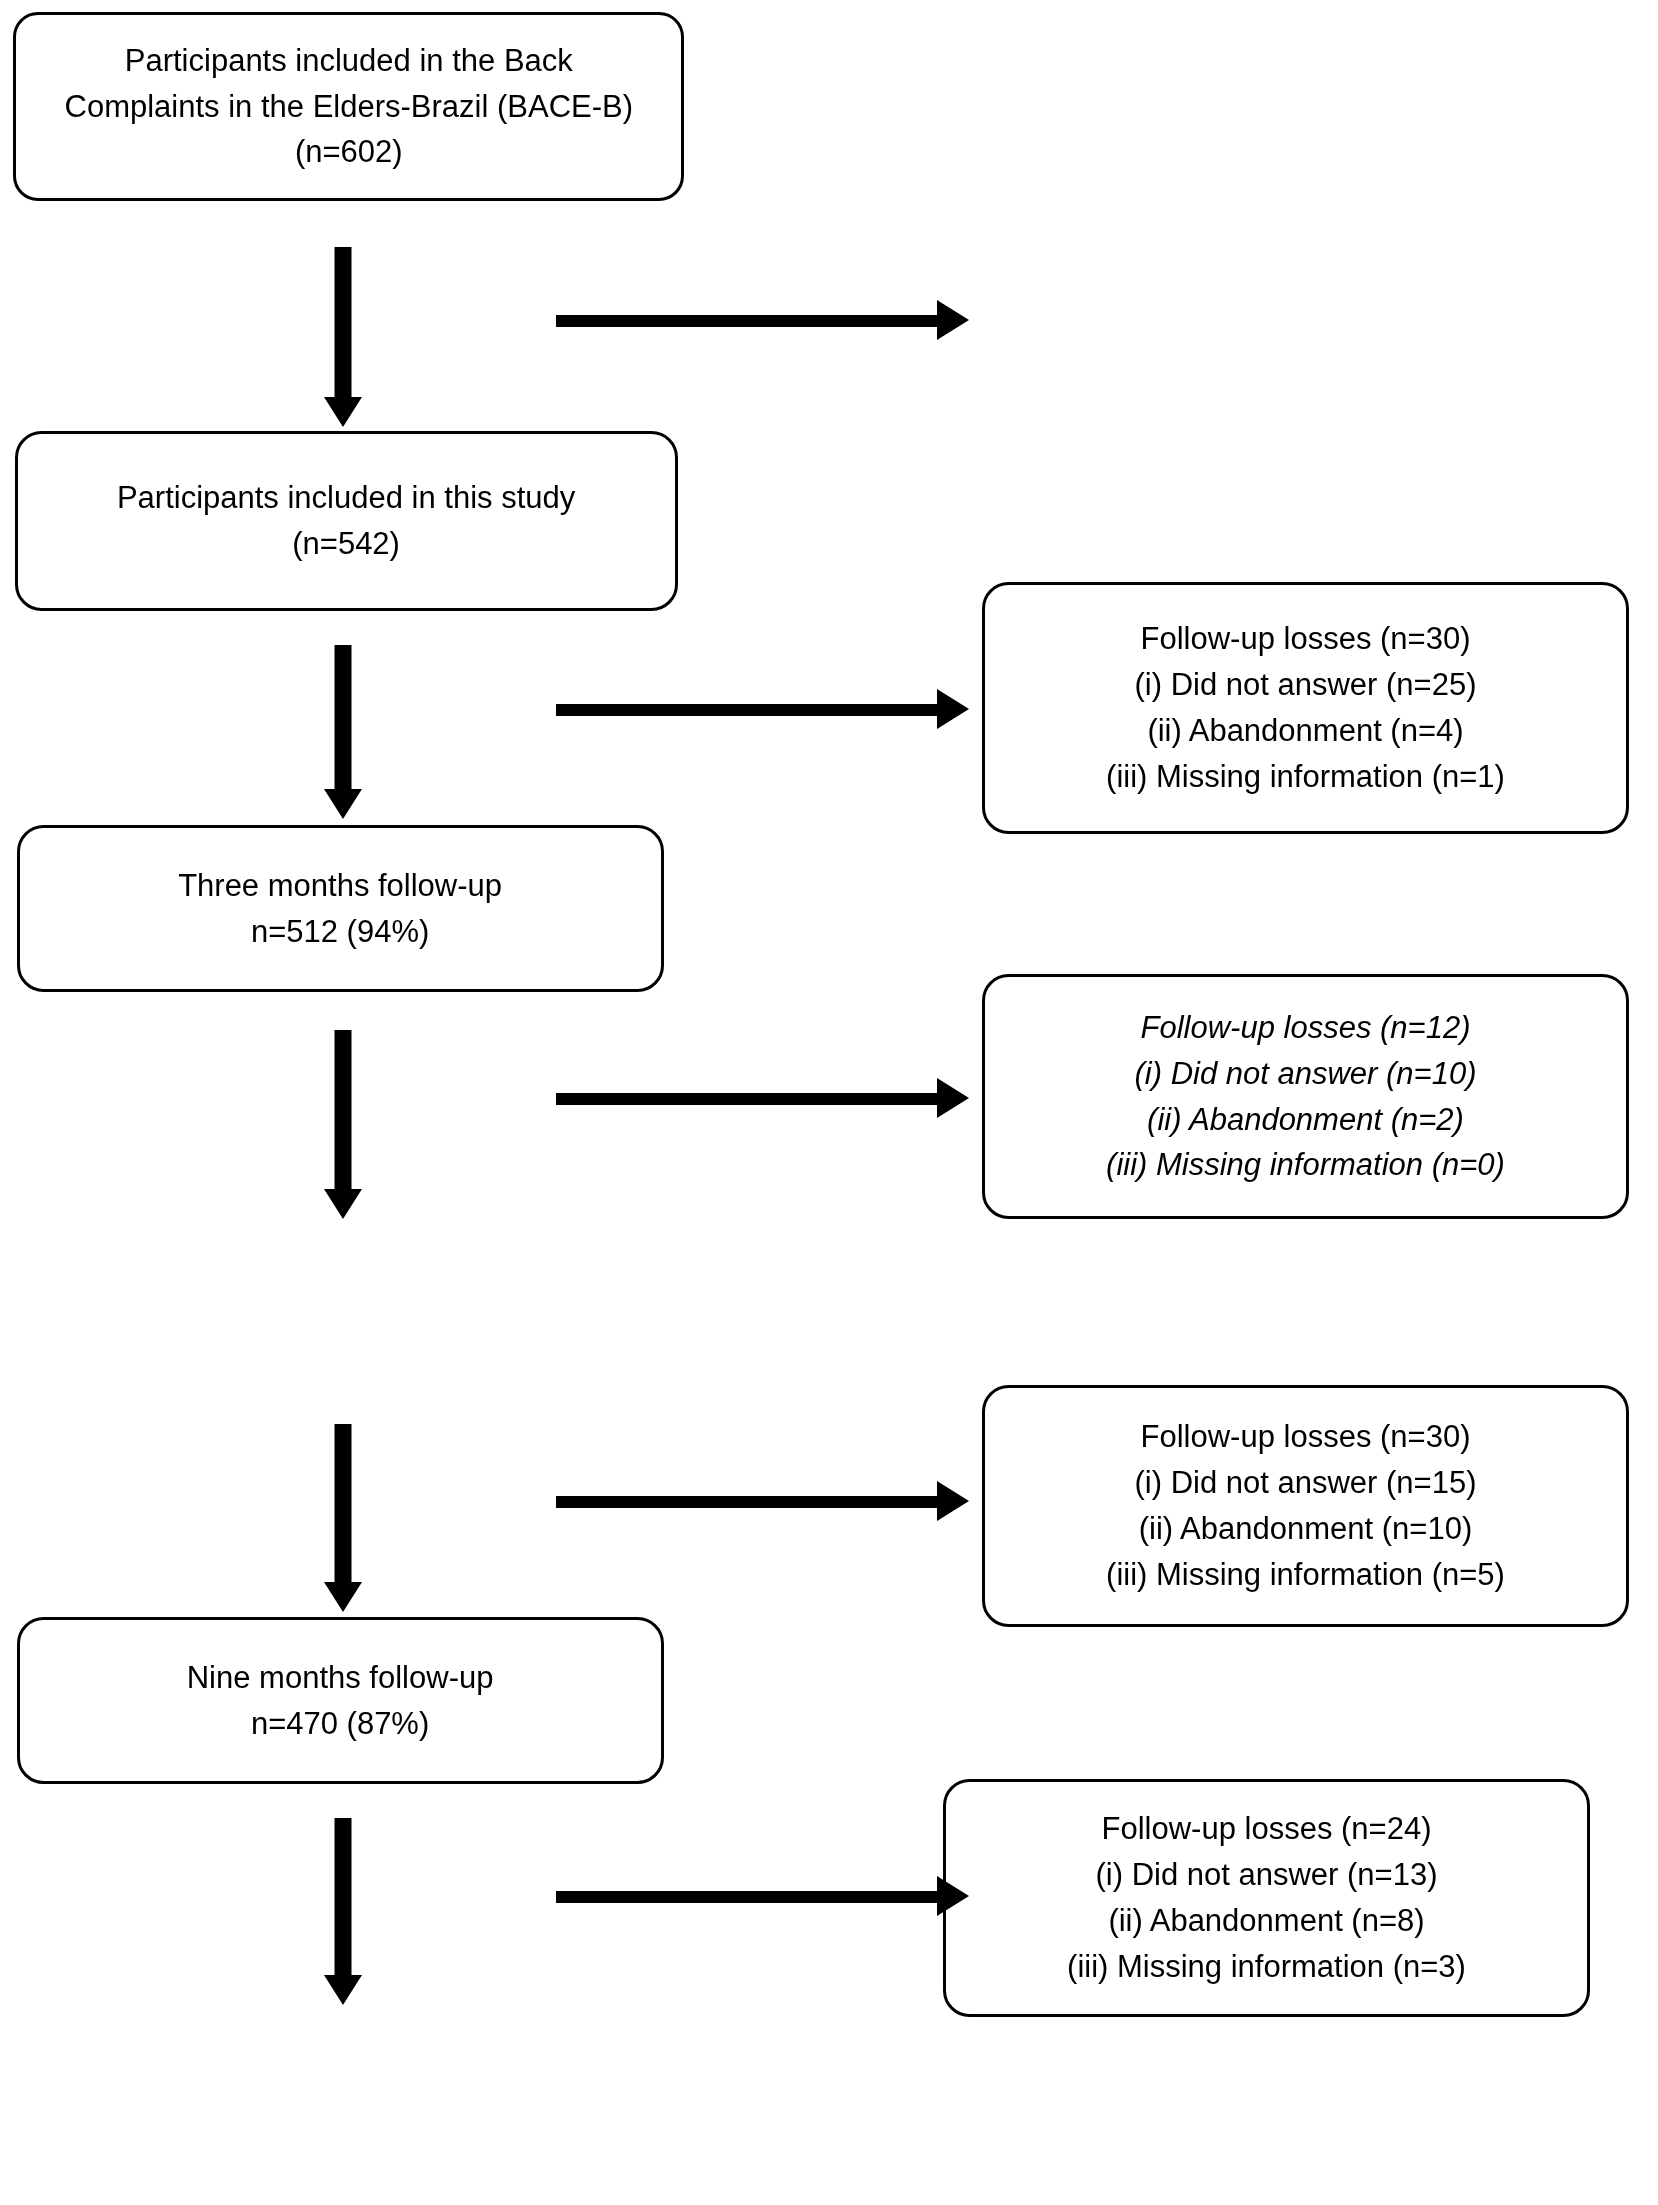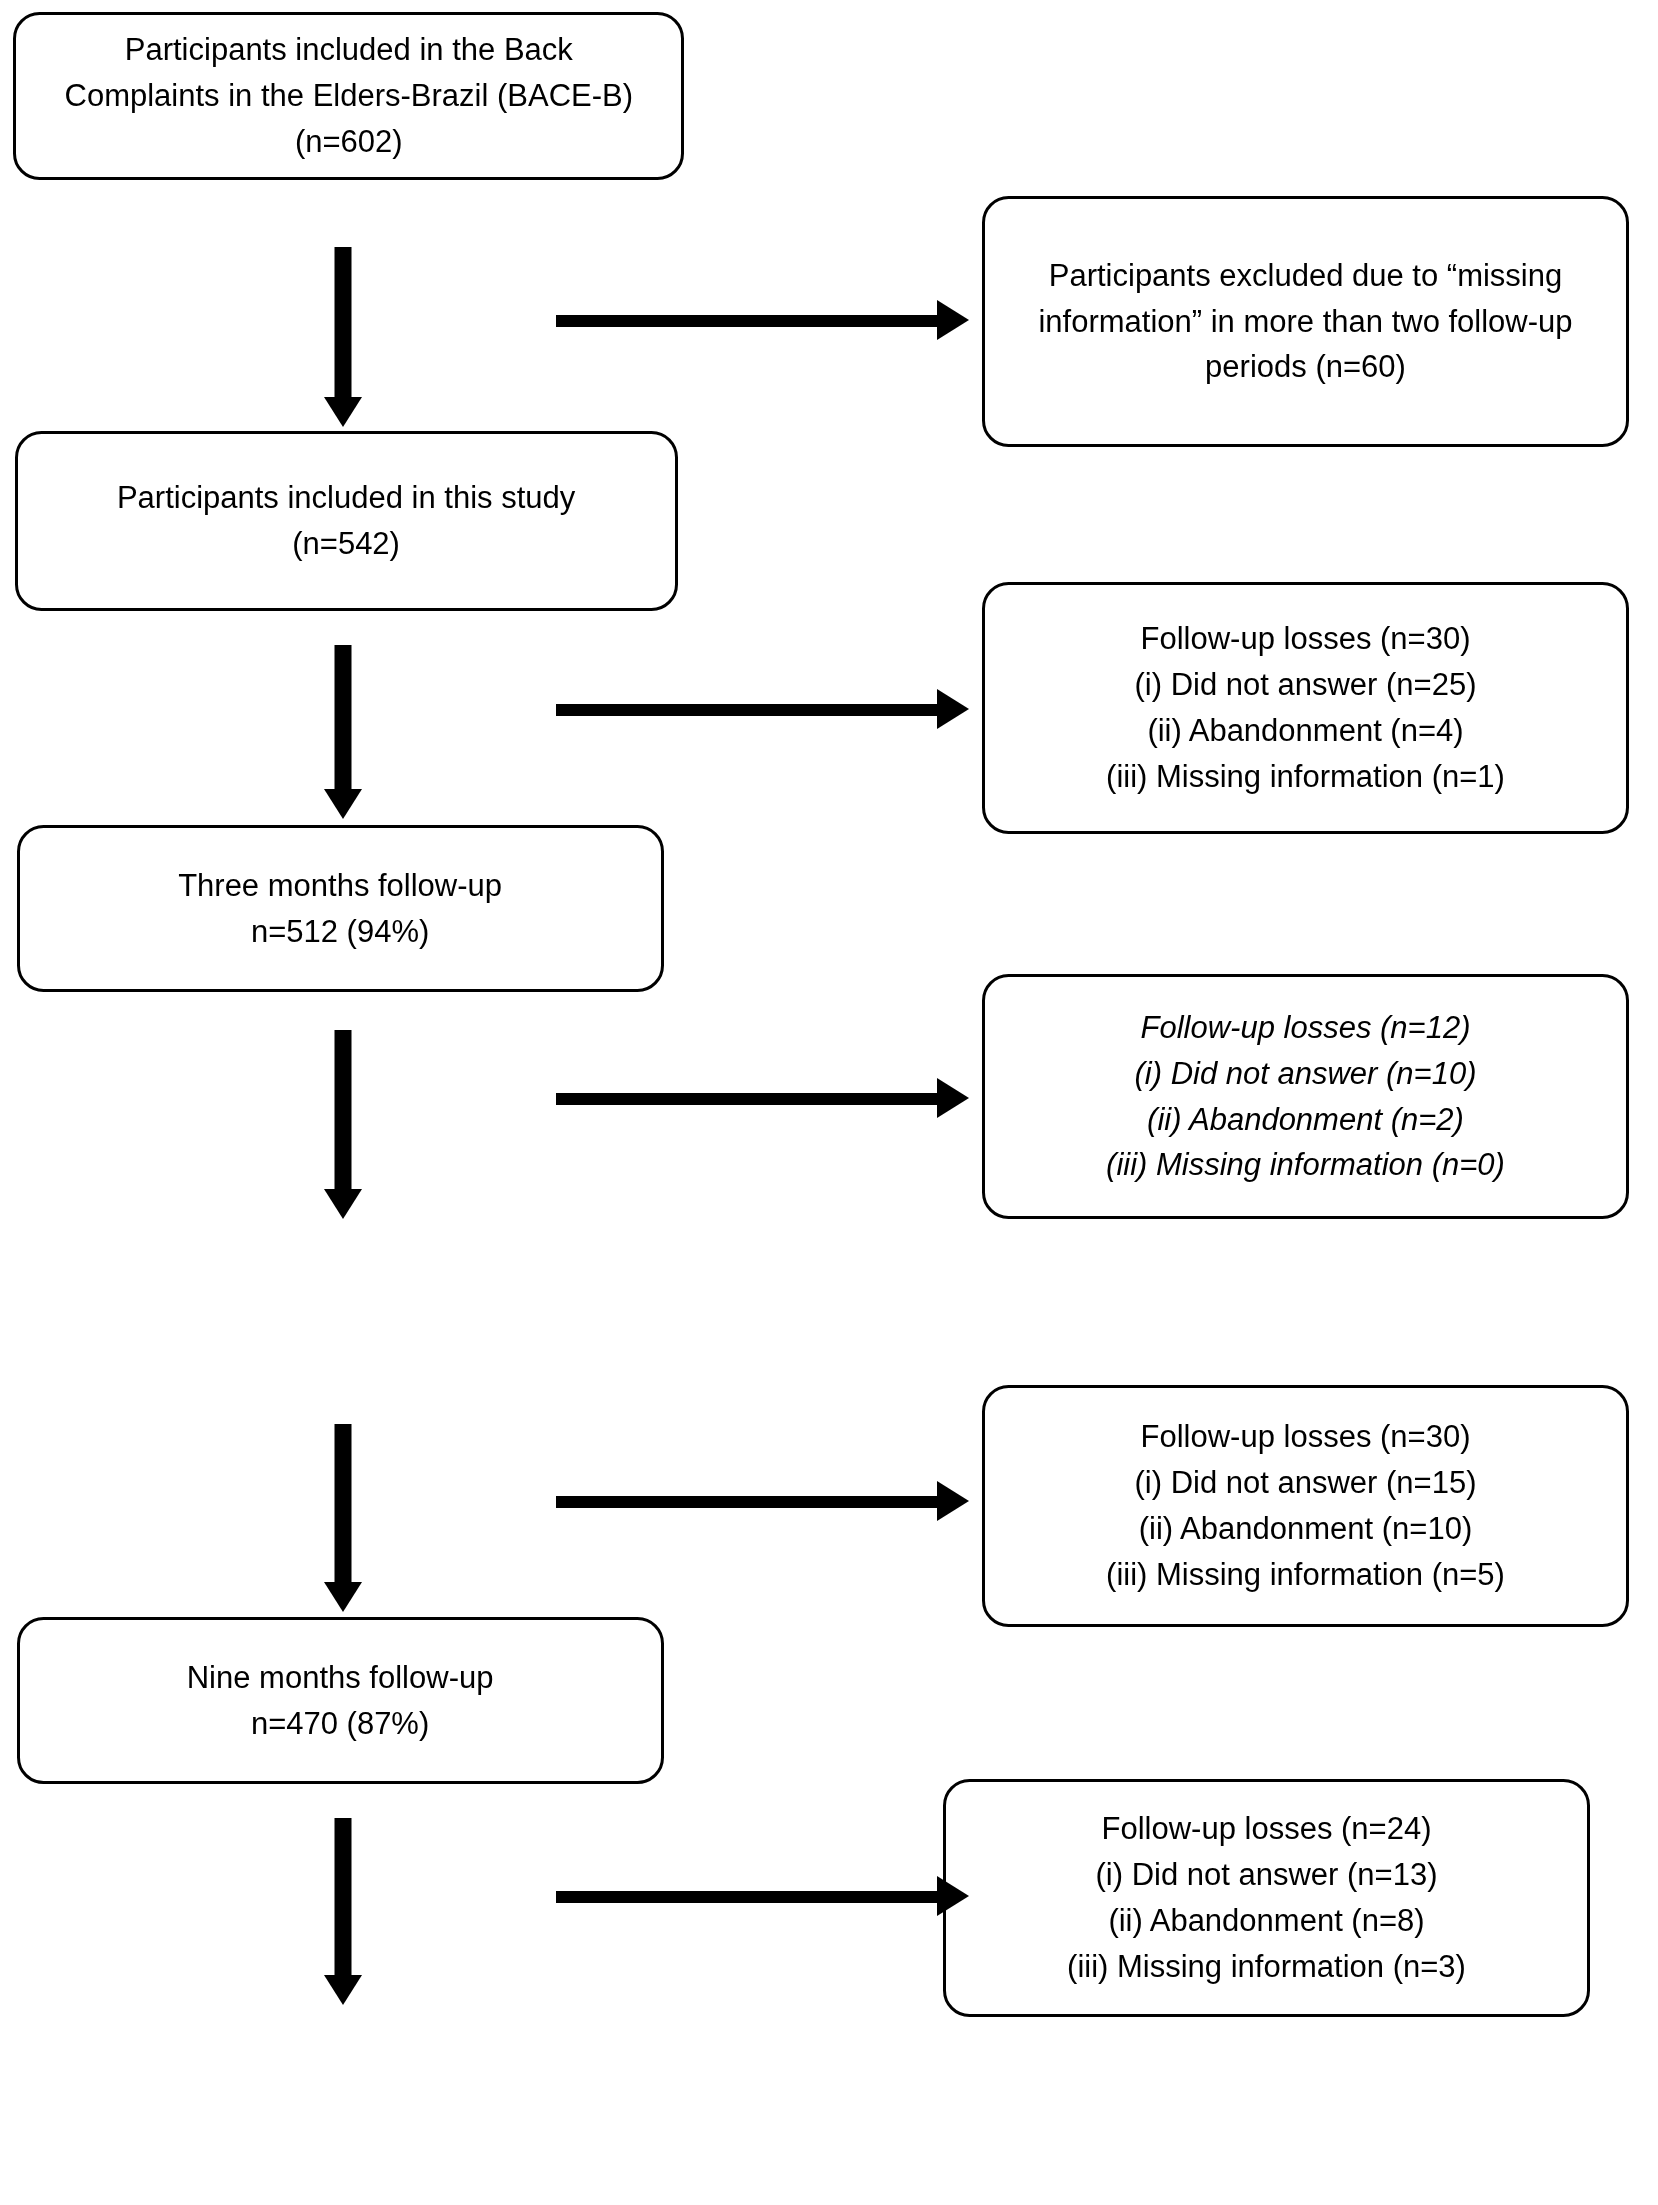--- a/index.html
+++ b/index.html
@@ -27,21 +27,21 @@
     padding: 6.6px 20px;
   }
   .box-text {
     white-space: pre-line;
     text-align: center;
     font-size: 31px;
     line-height: 1.48;
     color: #000000;
   }
   
-  .b-l1 { left: 13.3px;  top: 12px;   width: 671px; height: 168px; }
+  .b-l1 { left: 13.3px;  top: 12px;   width: 671px; height: 189px; border-radius: 25px; }
   .b-l2 { left: 14.6px;  top: 431px;  width: 663px; height: 180px; }
   .b-l3 { left: 16.6px;  top: 825px; width: 647px;  height: 167px; }
   .b-l4 { left: 16.6px;  top: 1224px; width: 647px;  height: 167px; }
   .b-l5 { left: 16.6px;  top: 1617px; width: 647px;  height: 167px; }
   .b-l6 { left: 16.6px;  top: 2009px; width: 647px;  height: 178px; }
   
   .b-r1 { left: 982px; top: 196px;  width: 647px; height: 251px; }
   .b-r2 { left: 982px; top: 582px;  width: 647px; height: 252px; }
   .b-r3 { left: 982px; top: 974px; width: 647px; height: 245px; font-style: italic; }
   .b-r4 { left: 982px; top: 1385px; width: 647px; height: 242px; }
@@ -126,25 +126,20 @@
   </div>
   <div class="flow-box b-l3">
     <div class="box-text">Three months follow-up
 n=512 (94%)</div>
   </div>
   <div class="flow-box b-l5">
     <div class="box-text">Nine months follow-up
 n=470 (87%)</div>
   </div>
 
-  <div class="flow-box b-r1">
-    <div class="box-text">Participants excluded due to “missing
-information” in more than two follow-up
-periods (n=60)</div>
-  </div>
   <div class="flow-box b-r2">
     <div class="box-text">Follow-up losses (n=30)
 (i) Did not answer (n=25)
 (ii) Abandonment (n=4)
 (iii) Missing information (n=1)</div>
   </div>
   <div class="flow-box b-r3">
     <div class="box-text">Follow-up losses (n=12)
 (i) Did not answer (n=10)
 (ii) Abandonment (n=2)

